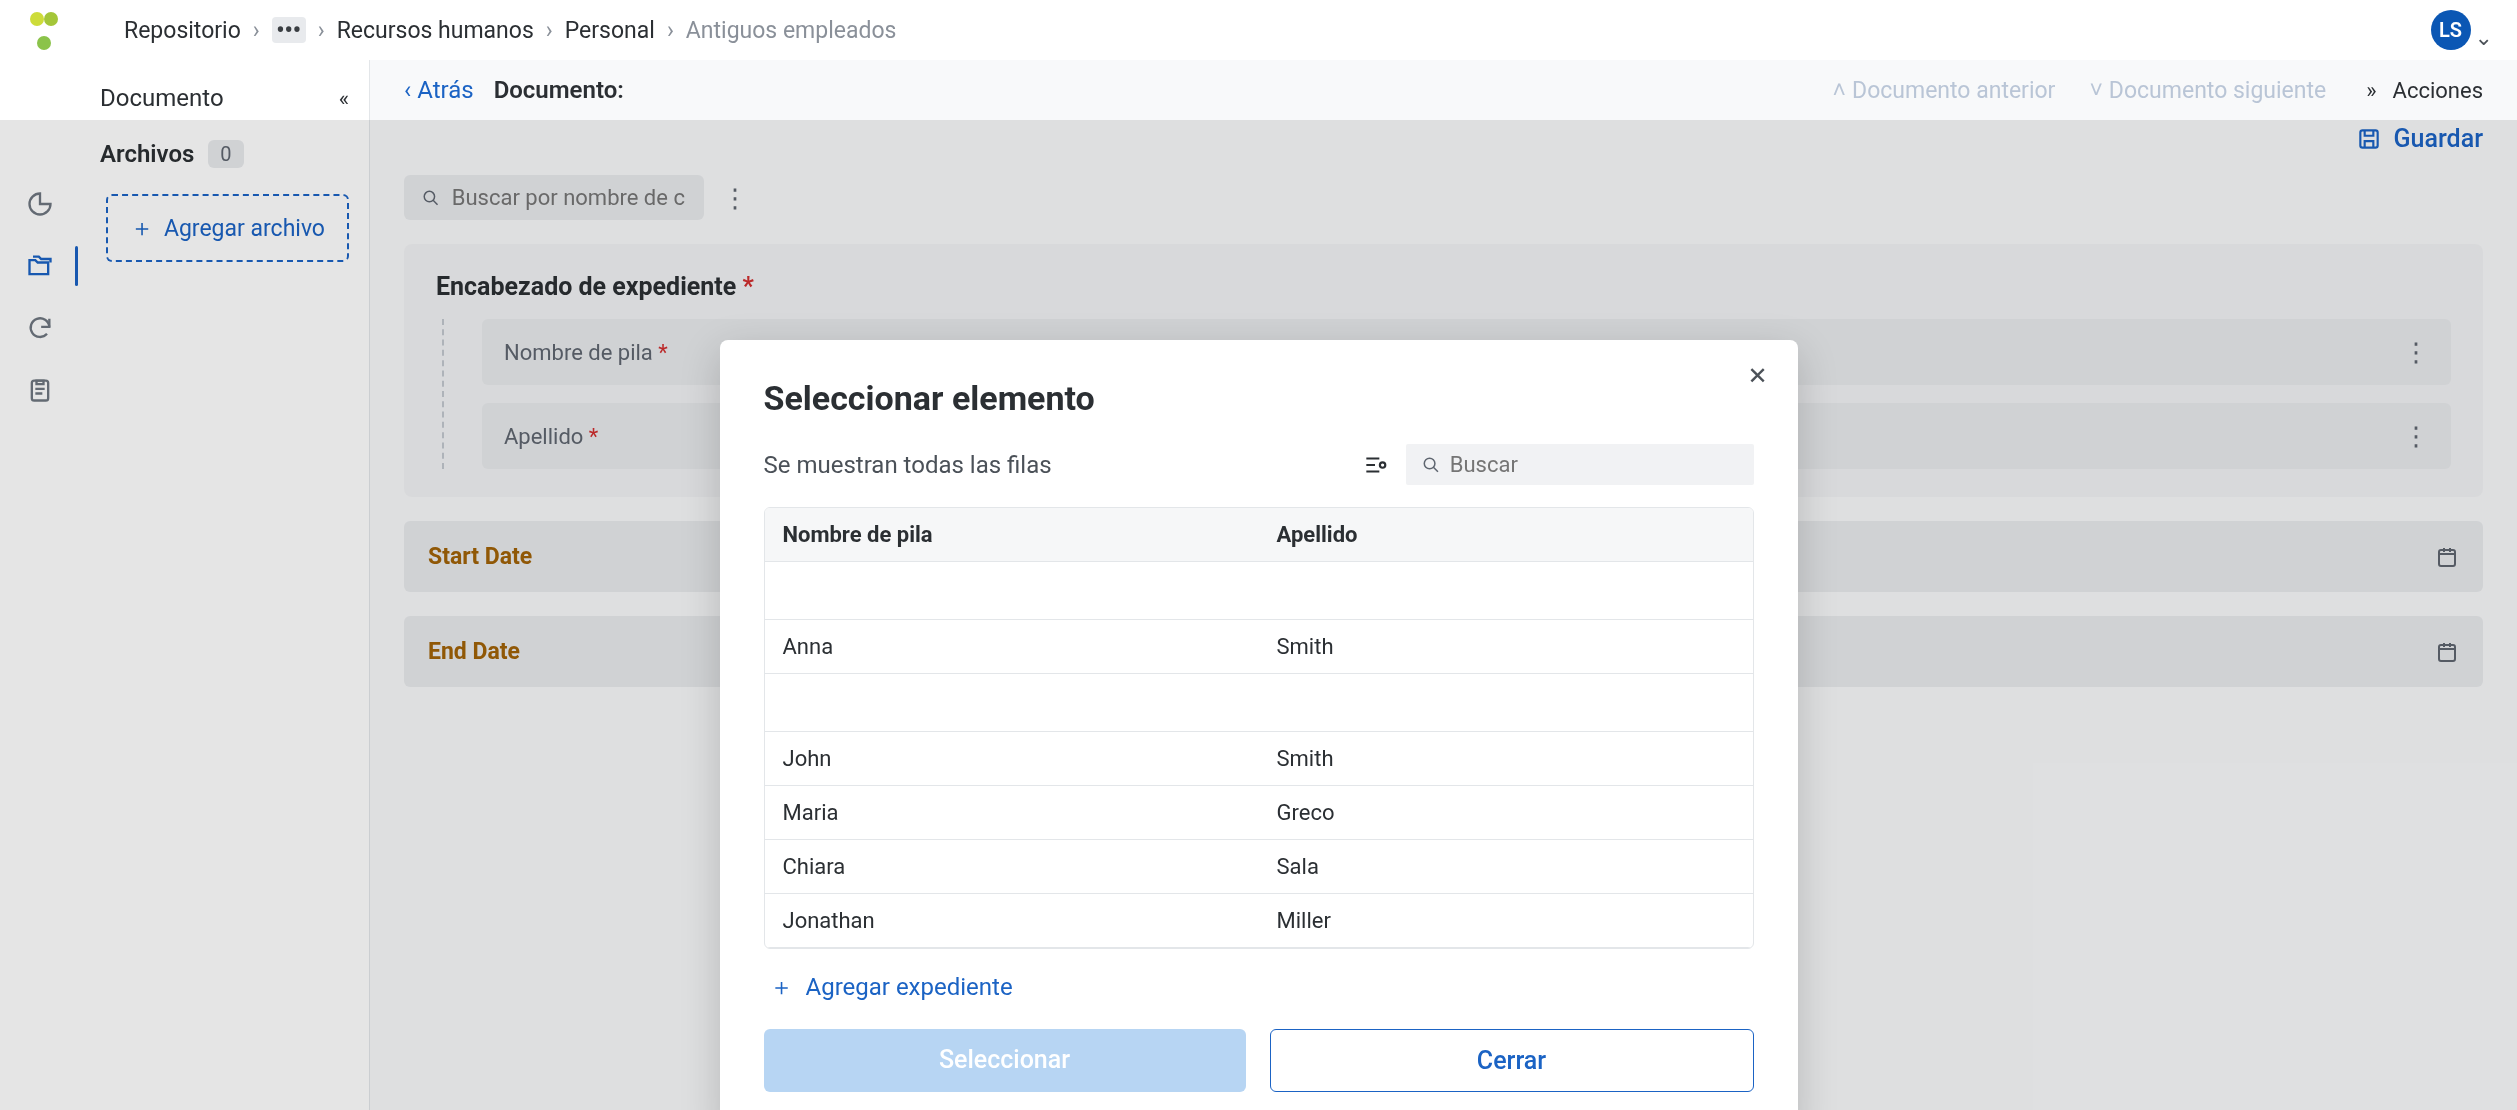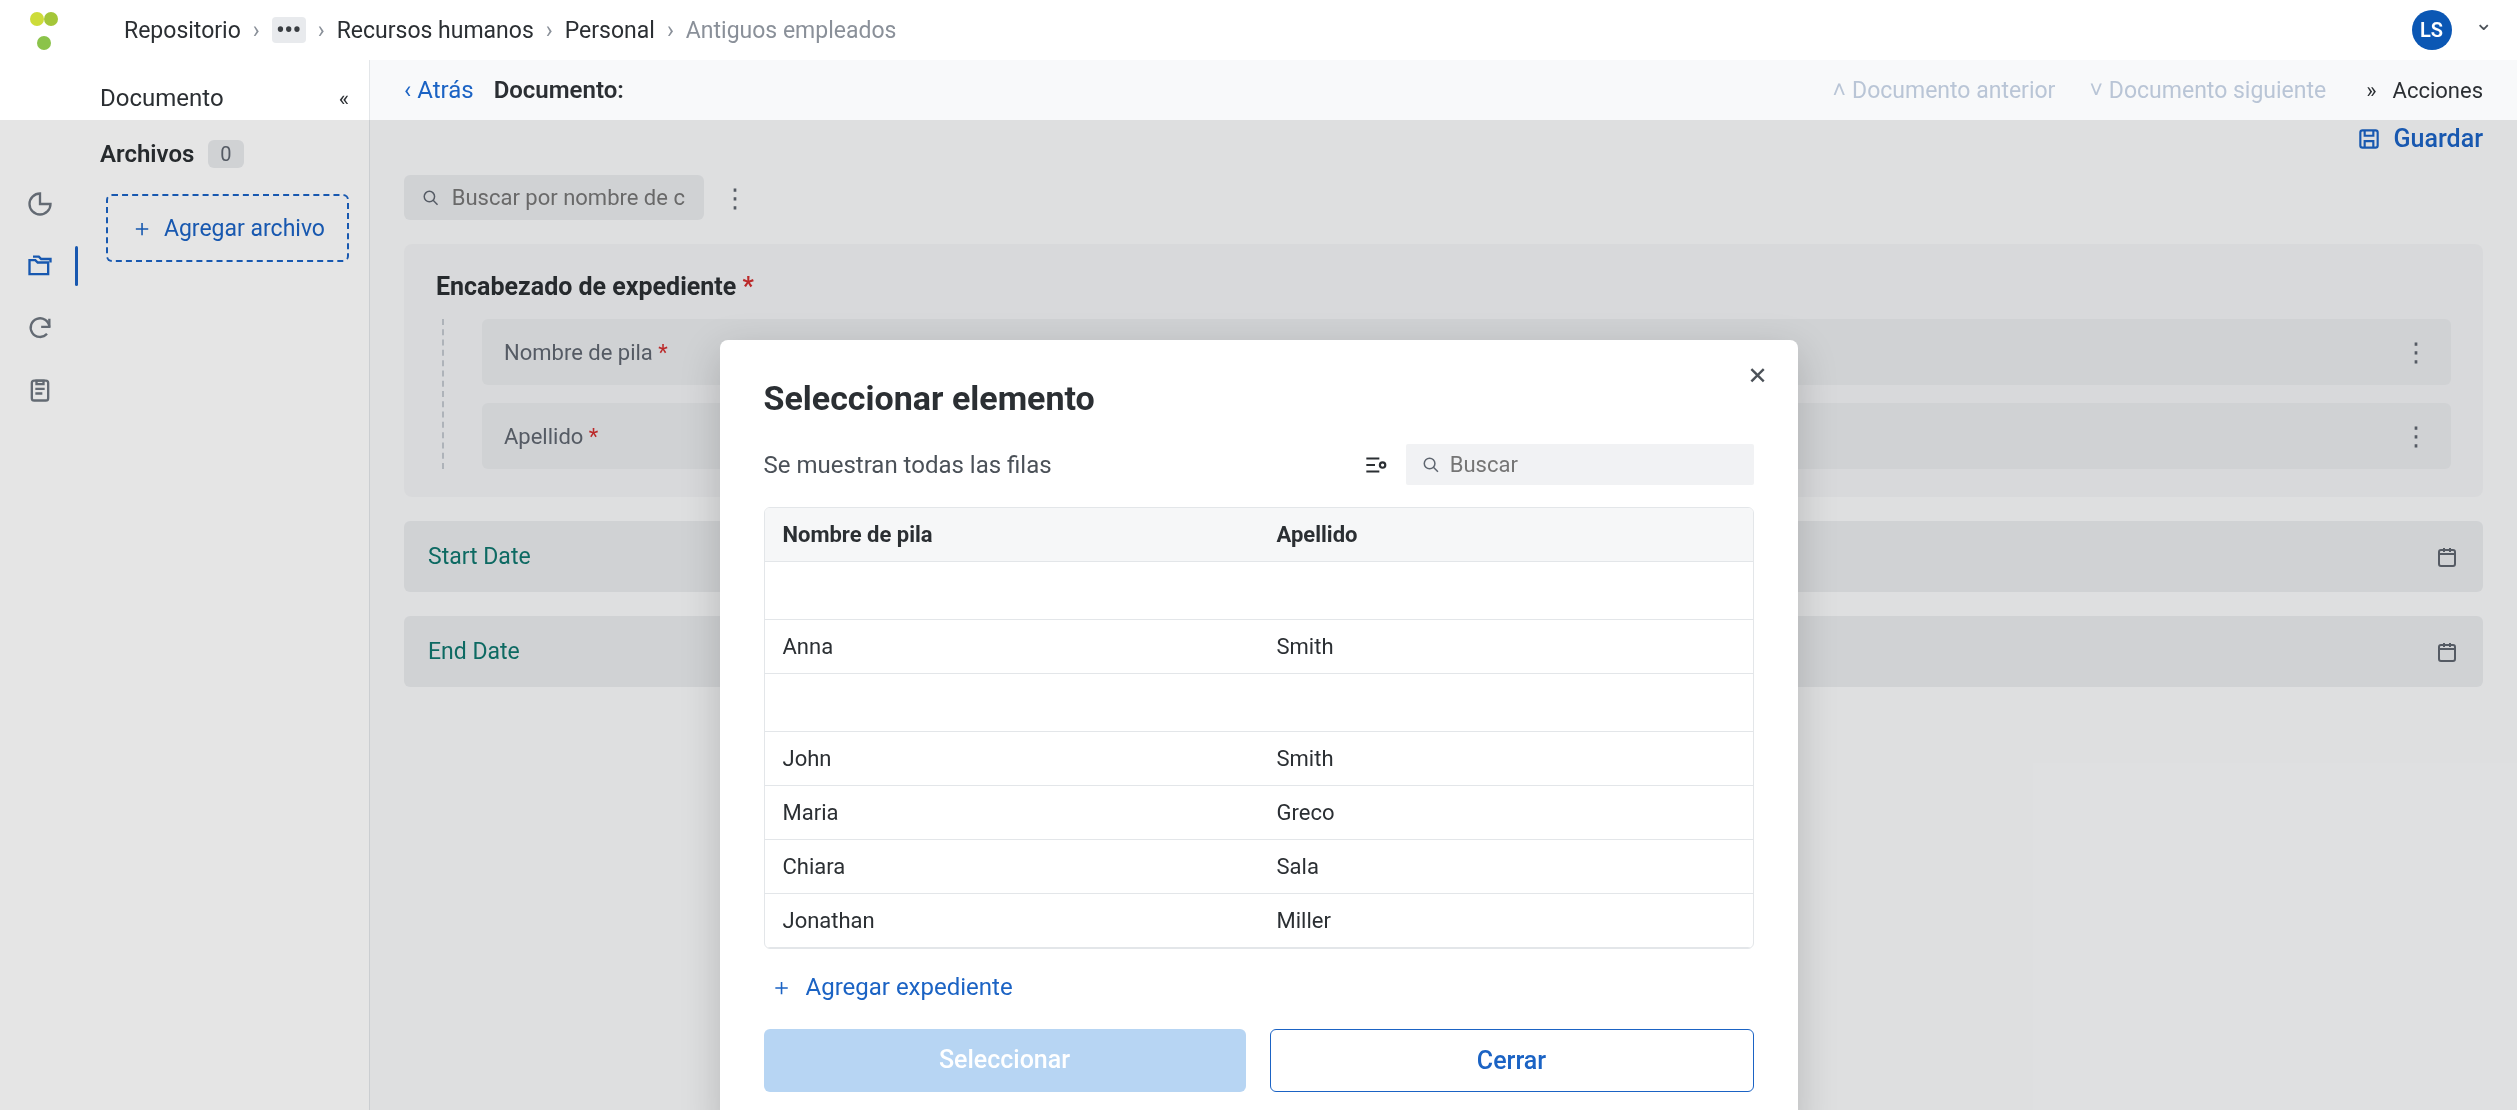--- a/index.html
+++ b/index.html
@@ -11,21 +11,21 @@
 .logo .c1 { background:#cddc39; left:6px; top:2px; }
 .logo .c2 { background:#a4c639; right:6px; top:2px; }
 .logo .c3 { background:#8bc34a; left:13px; bottom:0; }
 .breadcrumb { display:flex; align-items:center; gap:12px; color:#2b2f33; font-size:23px; }
 .breadcrumb .item { white-space:nowrap; }
 .breadcrumb .sep { color:#8a9099; }
 .breadcrumb .dots { background:#e8eaed; border-radius:4px; width:34px; height:26px; display:flex; align-items:center; justify-content:center; font-weight:bold; color:#3a3e42; }
 .breadcrumb .muted { color:#8a9099; }
 .topbar-spacer { flex:1; }
 .avatar { width:40px; height:40px; border-radius:50%; background:#0b57b4; color:#fff; display:flex; align-items:center; justify-content:center; font-weight:600; font-size:20px; }
-.avatar-wrap { display:flex; align-items:flex-start; gap:23px; }
+.avatar-wrap { display:flex; align-items:flex-end; gap:4px; }
 
 .main { position:relative; height:calc(1110px - 60px); }
 
 .rail { position:absolute; left:0; top:0; bottom:0; width:80px; background:#fff; display:flex; flex-direction:column; align-items:center; padding-top:130px; gap:34px; }
 .rail-icon { width:28px; height:28px; color:#6f7780; display:flex; align-items:center; justify-content:center; }
 .rail-icon svg { width:28px; height:28px; stroke:currentColor; fill:none; stroke-width:2; }
 .rail-icon.active { color:#1b63c4; }
 .rail-icon.active-indicator { position:relative; }
 .rail-icon.active-indicator::after { content:""; position:absolute; right:-24px; top:-6px; width:3px; height:40px; background:#1b63c4; border-radius:2px; }
 
@@ -57,21 +57,21 @@
 .card { background:#f1f2f4; border-radius:8px; margin-top:24px; padding:28px 32px; }
 .card .section-title { font-weight:700; font-size:25px; margin-bottom:18px; }
 .req { color:#d12f2f; }
 .card .field-wrap { display:flex; align-items:stretch; }
 .connector { width:34px; border-left:2px dashed #c2c8ce; margin-left:6px; margin-right:6px; }
 .fields-col { flex:1; display:flex; flex-direction:column; gap:18px; }
 .field { background:#e8eaed; border-radius:6px; padding:18px 22px; display:flex; align-items:center; justify-content:space-between; }
 .field .label { color:#5f6670; font-size:22px; }
 .field .vdots { font-size:26px; }
 .field-single { background:#e8eaed; border-radius:6px; margin-top:24px; padding:22px 24px; display:flex; align-items:center; justify-content:space-between; }
-.field-single .label { color:#0f766e; font-size:23px; }
+.field-single .label { color:#a16207; font-size:23px;font-weight:bold; }
 .cal-icon { color:#5f6670; }
 
 .overlay { position:absolute; inset:60px 0 0 0; background:rgba(0,0,0,0.10); display:flex; align-items:flex-start; justify-content:center; padding-top:220px; }
 .modal { width:1078px; background:#fff; border-radius:8px; box-shadow:0 12px 40px rgba(0,0,0,0.18); padding:38px 44px 40px 44px; position:relative; }
 .modal-title { font-size:34px; font-weight:700; color:#2b2f33; margin-bottom:26px; }
 .modal-close { position:absolute; top:22px; right:30px; font-size:24px; color:#4b5158; cursor:pointer; }
 .modal-subhead { display:flex; align-items:center; justify-content:space-between; margin-bottom:22px; }
 .modal-subhead .subtext { font-size:24px; color:#4b5158; }
 .modal-subhead .tools { display:flex; align-items:center; gap:18px; }
 .modal-subhead .filter-icon svg { stroke:#2b2f33; }

